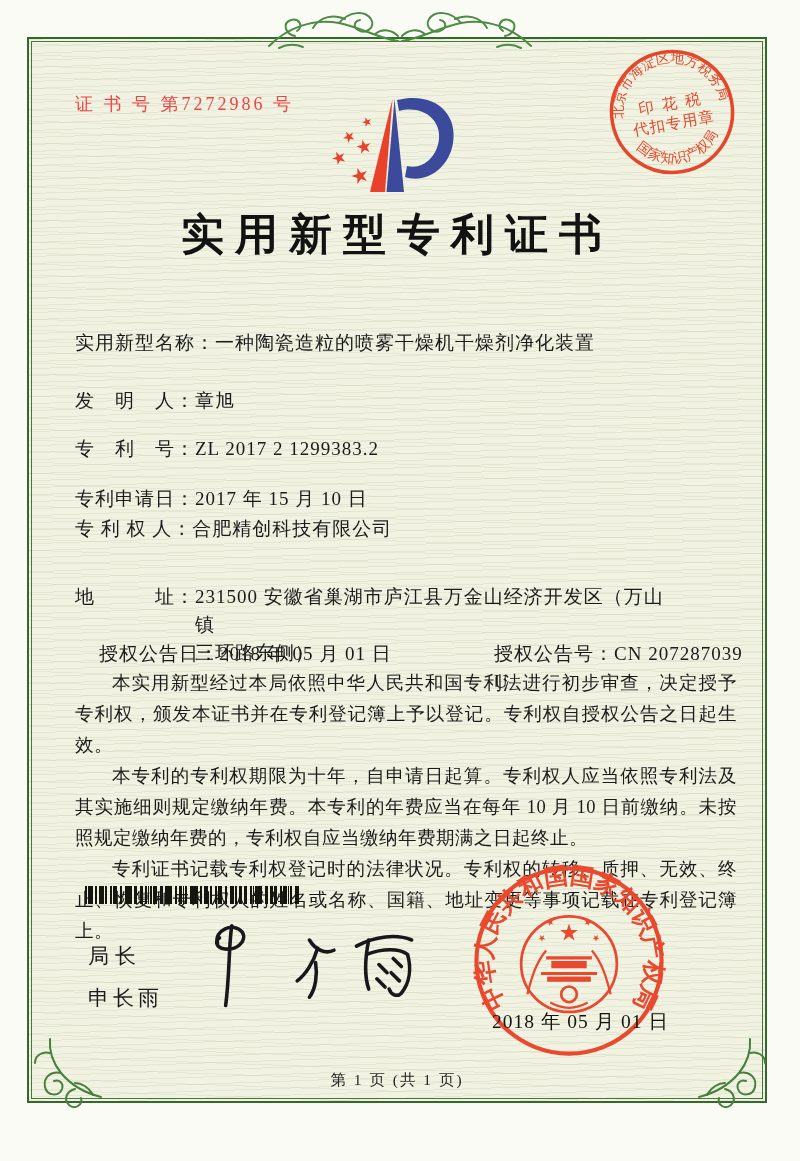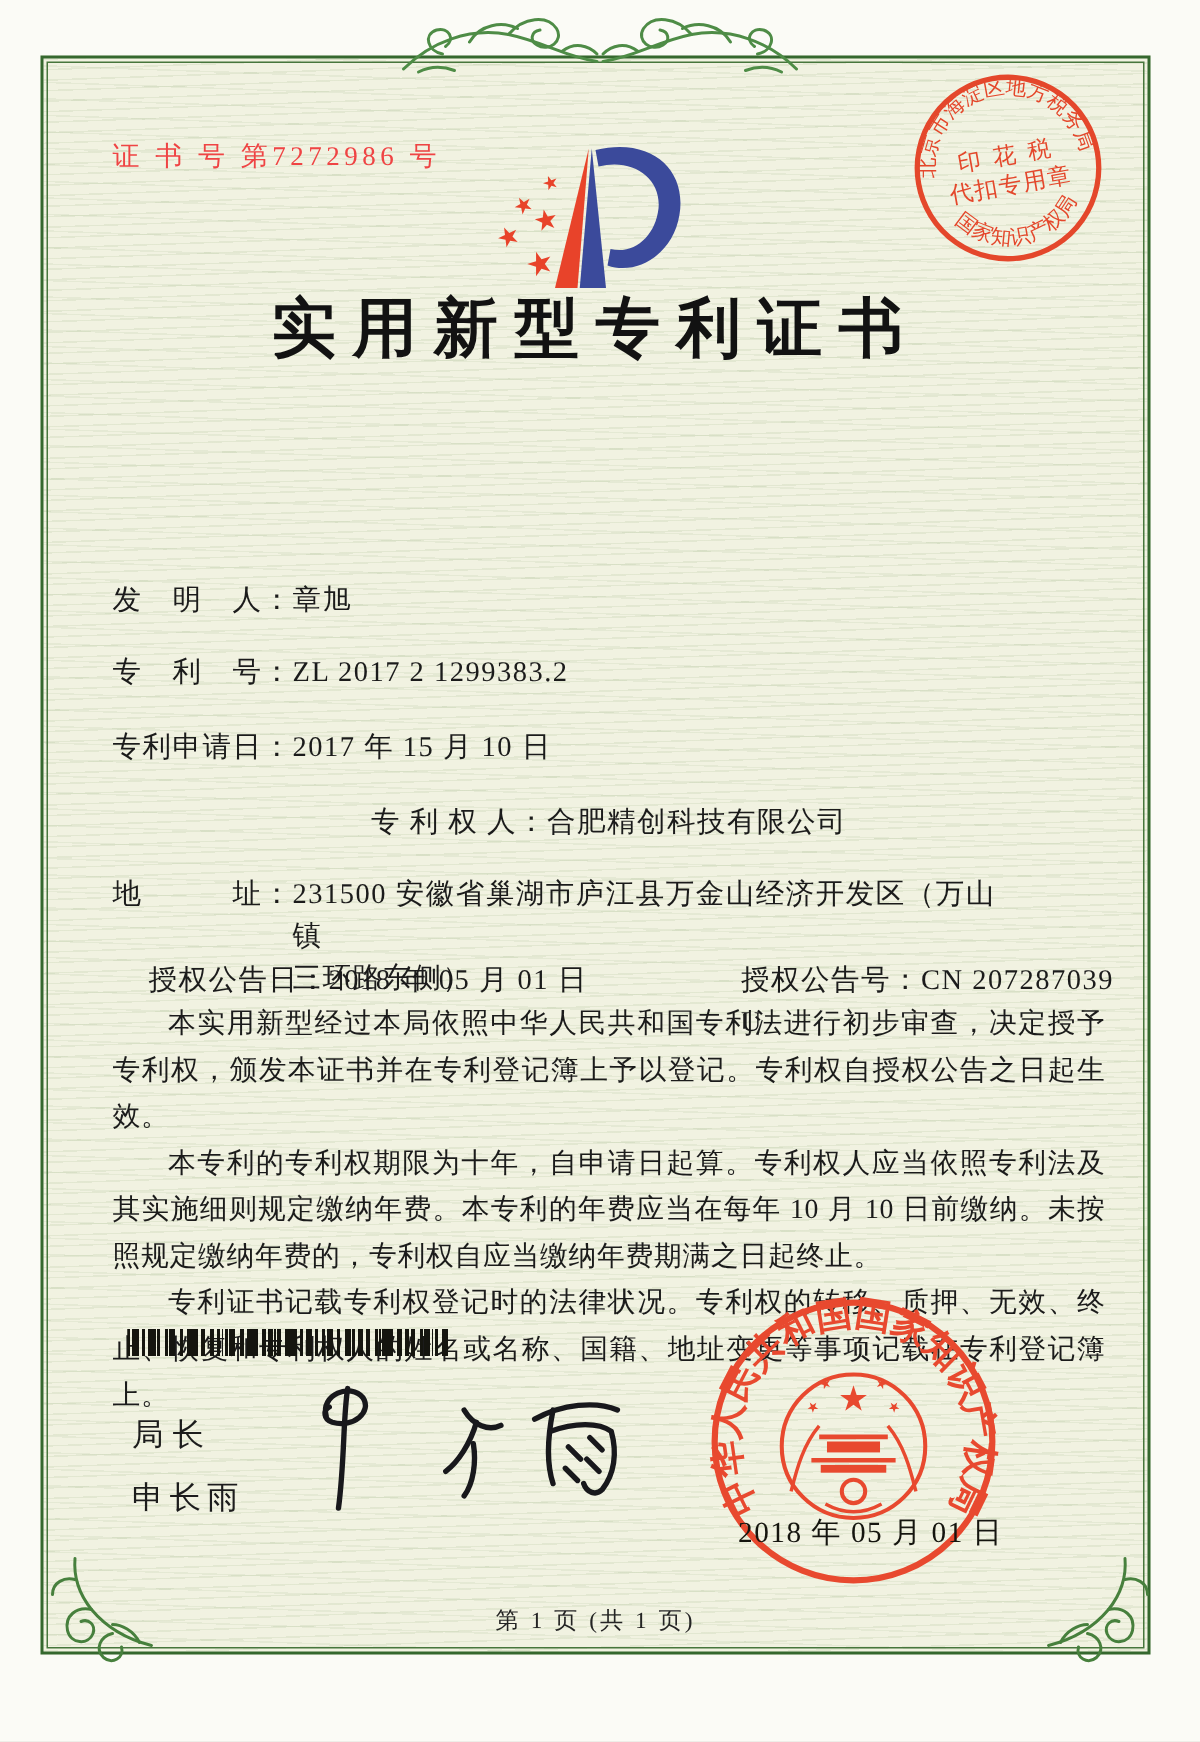--- a/index.html
+++ b/index.html
@@ -19,21 +19,21 @@
   }
   .frame::before{
     content:"";position:absolute;left:2px;top:2px;right:2px;bottom:2px;
     border:1px solid #47763c;pointer-events:none;
   }
   .abs{position:absolute;}
   .cert-no{left:75px;top:92px;font-size:18px;letter-spacing:3px;color:#ef4444;}
   .stamp-wrap{left:606px;top:46px;width:132px;height:132px;transform:rotate(-10deg);}
   .logo-wrap{left:318px;top:90px;width:182px;height:118px;}
   .title{
-    left:27px;top:190px;width:740px;text-align:center;
+    left:27px;top:206px;width:740px;text-align:center;
     font-size:43px;font-weight:bold;letter-spacing:11px;color:#121212;
   }
   .field{left:75px;width:662px;font-size:19px;line-height:28px;color:#1b1b1b;}
   .f-label{letter-spacing:1px;}
   .f-value{letter-spacing:1px;}
   .addr-value{display:inline-block;vertical-align:top;white-space:pre-line;max-width:480px;}
   .grant-col2{position:absolute;left:395px;top:0;}
   .paras{left:75px;top:668px;width:662px;font-size:18.5px;line-height:31px;text-align:justify;color:#1b1b1b;}
   .paras p{margin:0;text-indent:2em;letter-spacing:.5px;}
   .barcode{
@@ -133,30 +133,33 @@
       <use href="#star5" transform="translate(49,31) scale(5) rotate(-20)" fill="#e8432a"></use>
       <use href="#star5" transform="translate(31,46) scale(6) rotate(-30)" fill="#e8432a"></use>
       <use href="#star5" transform="translate(46,56) scale(7.5) rotate(-12)" fill="#e8432a"></use>
       <use href="#star5" transform="translate(21,67) scale(7) rotate(-25)" fill="#e8432a"></use>
       <use href="#star5" transform="translate(42,85) scale(8.5) rotate(-18)" fill="#e8432a"></use>
     </svg>
   </div>
 
   <div class="abs title">实用新型专利证书</div>
 
+  <div class="abs field" style="top:329px;">
+    <span class="f-label">实用新型名称：</span><span class="f-value">一种陶瓷造粒的喷雾干燥机干燥剂净化装置</span>
+  </div>
   <div class="abs field" style="top:387px;">
     <span class="f-label">发　明　人：</span><span class="f-value">章旭</span>
   </div>
   <div class="abs field" style="top:435px;">
     <span class="f-label">专　利　号：</span><span class="f-value">ZL 2017 2 1299383.2</span>
   </div>
   <div class="abs field" style="top:485px;">
     <span class="f-label">专利申请日：</span><span class="f-value">2017 年 15 月 10 日</span>
   </div>
-  <div class="abs field" style="top:535px;text-align:center;">
+  <div class="abs field" style="top:515px;">
     <span class="f-label">专 利 权 人：</span><span class="f-value">合肥精创科技有限公司</span>
   </div>
   <div class="abs field" style="top:583px;">
     <span class="f-label">地　　　址：</span><span class="f-value addr-value">231500 安徽省巢湖市庐江县万金山经济开发区（万山镇
 三环路东侧）</span>
   </div>
   <div class="abs field" style="top:640px;margin-left:24px;">
     <span class="f-label">授权公告日：</span><span class="f-value">2018 年 05 月 01 日</span>
     <span class="grant-col2">
       <span class="f-label">授权公告号：</span><span class="f-value">CN 207287039 U</span>

